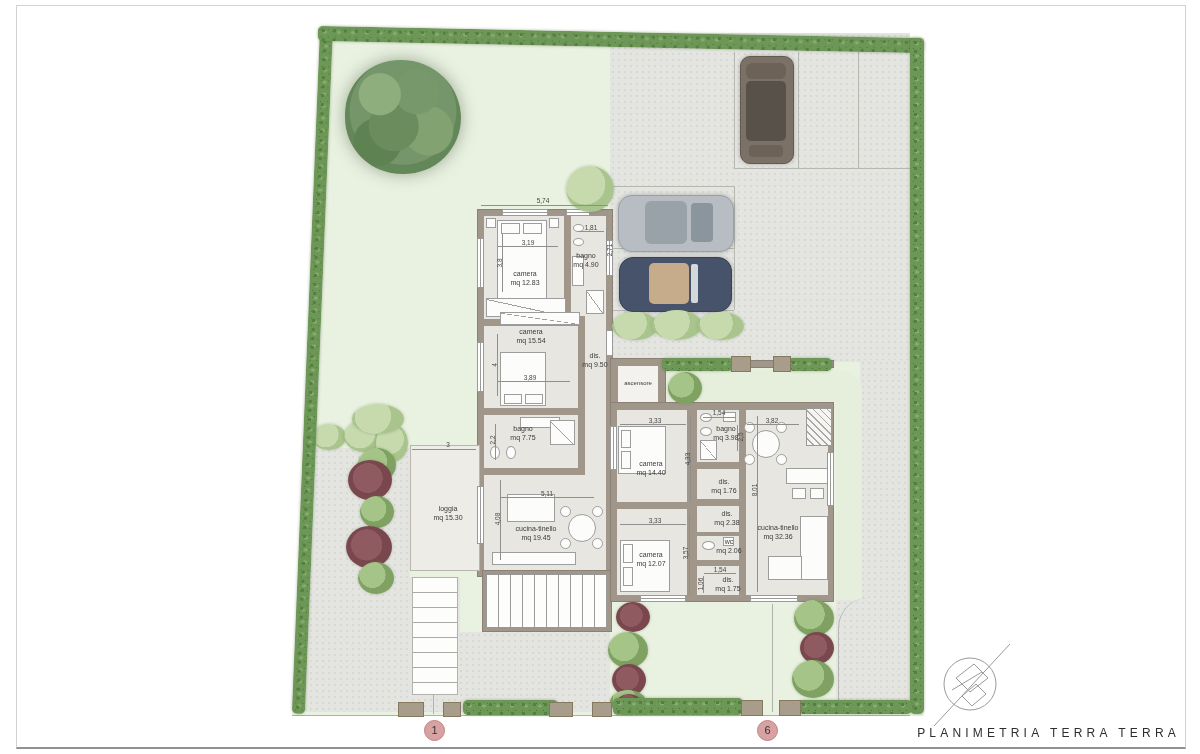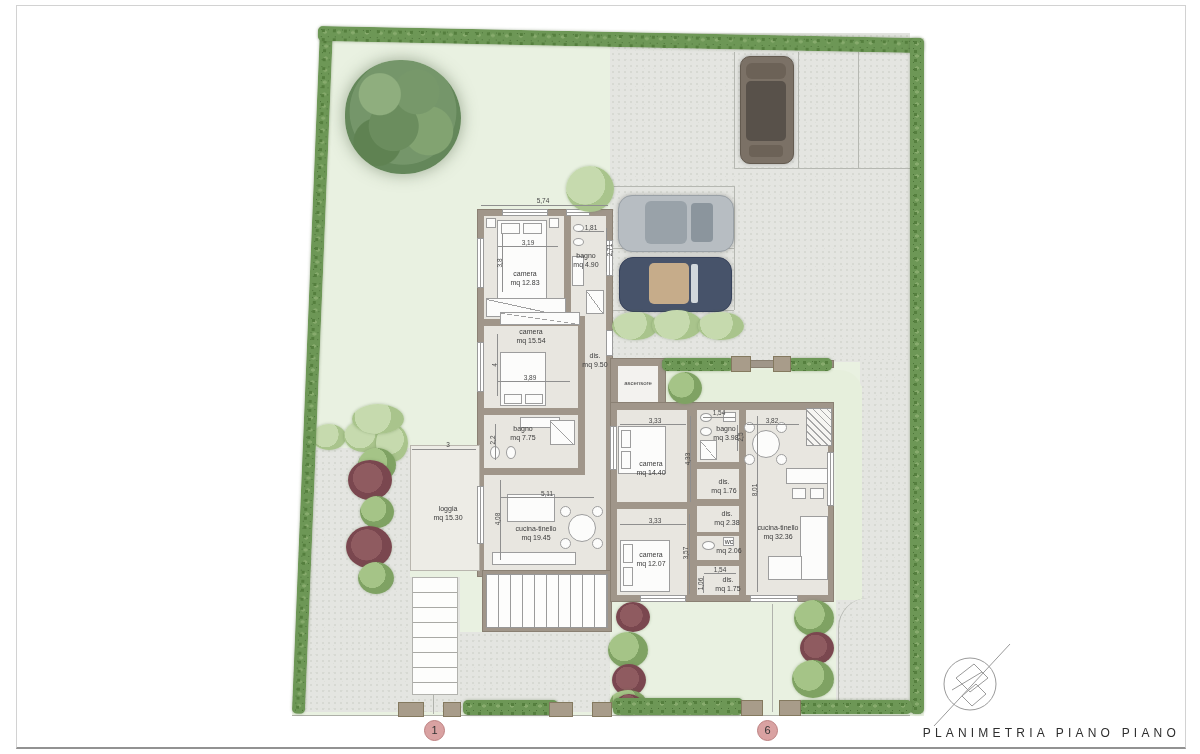--- a/index.html
+++ b/index.html
@@ -341,13 +341,13 @@
 <div class="abs" style="left:930px;top:638px;width:88px;height:92px;z-index:40">
   <svg width="88" height="92" viewBox="0 0 88 92">
     <circle cx="40" cy="46" r="26" fill="none" stroke="#9a9a9a" stroke-width="1"></circle>
     <line x1="80" y1="6" x2="4" y2="88" stroke="#9a9a9a" stroke-width="1"></line>
     <path d="M26 40 L44 26 L58 40 L40 54 Z" fill="none" stroke="#9a9a9a" stroke-width="1"></path>
     <path d="M32 58 L46 46 L56 56 L42 68 Z" fill="none" stroke="#9a9a9a" stroke-width="1"></path>
     <line x1="22" y1="52" x2="52" y2="34" stroke="#9a9a9a" stroke-width="1"></line>
   </svg>
 </div>
 
-<div class="abs title" style="right:20px;top:726px">PLANIMETRIA PIANO PIANO</div>
+<div class="abs title" style="right:20px;top:726px">PLANIMETRIA TERRA TERRA</div>
 
 </body></html>

